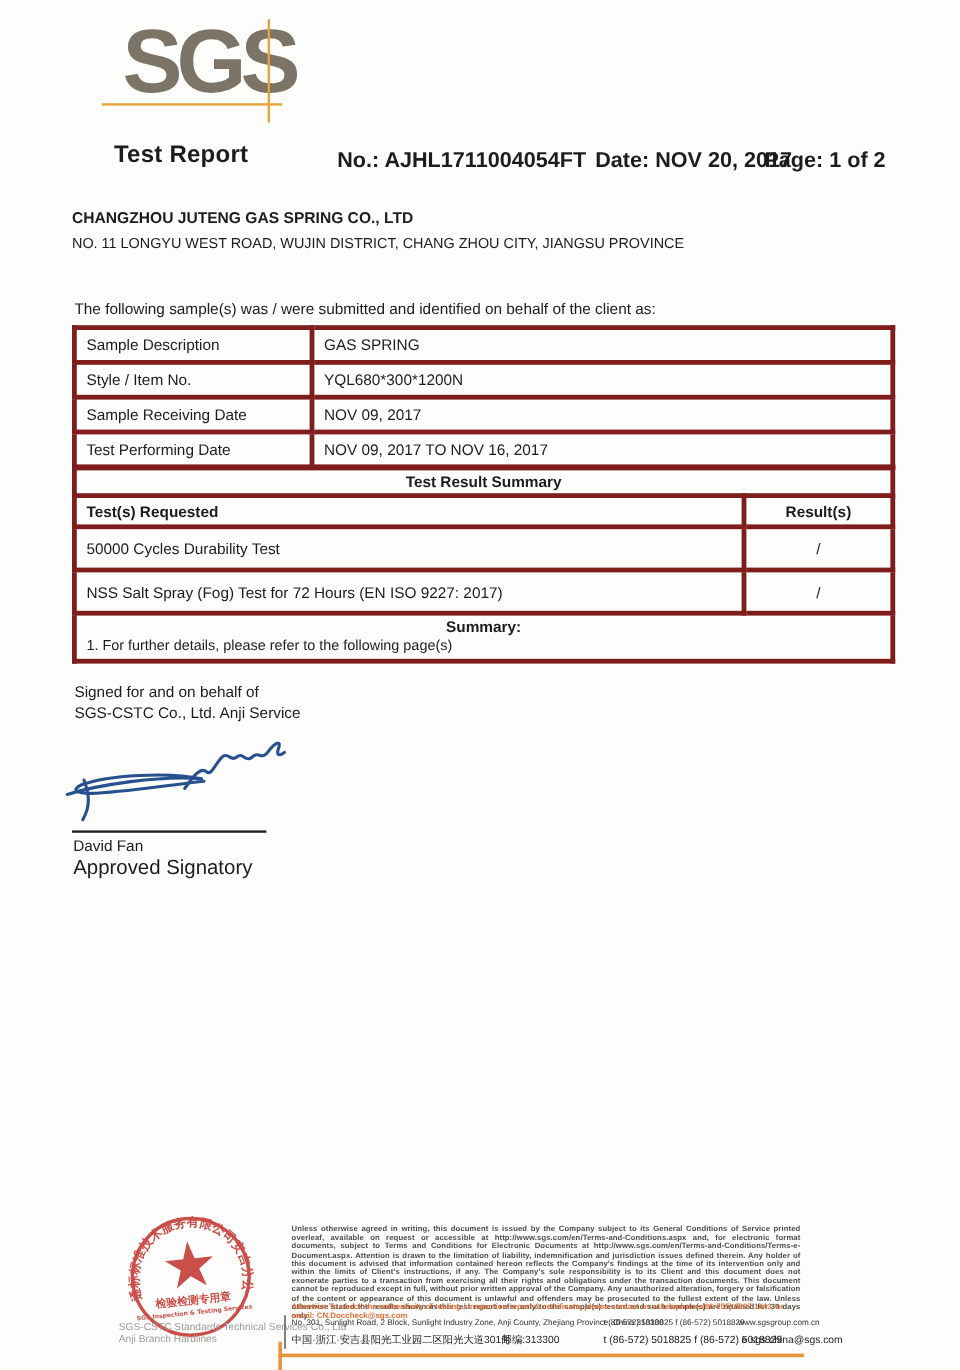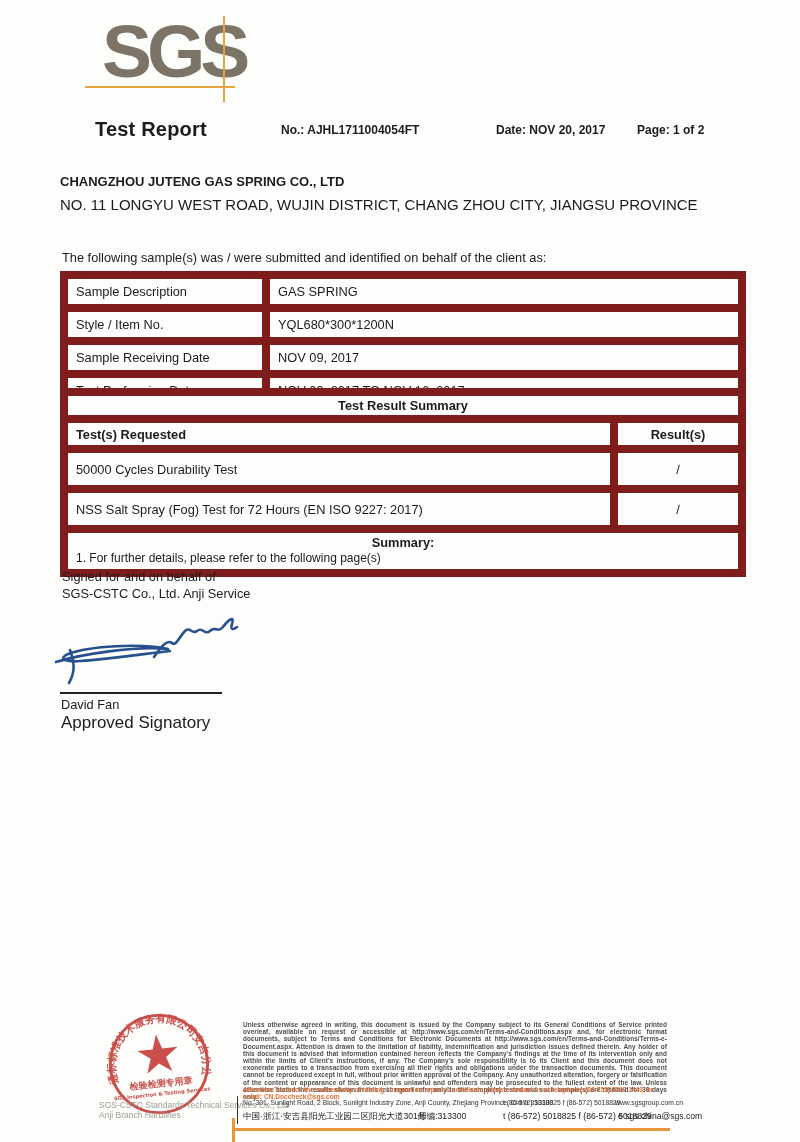--- a/index.html
+++ b/index.html
@@ -15,33 +15,33 @@
   
   .logo-text{
     position:absolute;left:102px;top:14px;
     font-size:75px;font-weight:bold;letter-spacing:-5px;
     color:#7b7467;line-height:1;
   }
   .logo-hline{position:absolute;left:85px;top:86px;width:150px;height:2px;background:#e8a33d;}
   .logo-vline{position:absolute;left:223px;top:16px;width:2px;height:86px;background:#e8a33d;}
   
   .title{position:absolute;left:95px;top:118px;font-size:20px;font-weight:bold;letter-spacing:.2px;}
-  .hmeta{position:absolute;top:123px;font-size:12px;font-weight:bold;white-space:nowrap;}
+  .hmeta{position:absolute;top:123px;font-size:18px;font-weight:bold;white-space:nowrap;}
   .hno{left:281px;} .hdate{left:496px;} .hpage{left:637px;}
   
   .client-name{position:absolute;left:60px;top:174px;font-size:13px;font-weight:bold;white-space:nowrap;}
-  .client-addr{position:absolute;left:60px;top:196px;font-size:15px;white-space:nowrap;}
+  .client-addr{position:absolute;left:60px;top:196px;font-size:12px;white-space:nowrap;}
   .intro{position:absolute;left:62px;top:250px;font-size:12.8px;white-space:nowrap;}
   
   table{border-collapse:collapse;}
   .tbl{position:absolute;left:60px;width:686px;}
   .tbl1{top:271px;}
   .tbl2{top:388px;}
   .tbl td,.tbl th{
-    border:8px solid #7f1d1d;
+    border:4px solid #7f1d1d;
     font-size:12.8px;
     padding:3px 8px;
     text-align:left;
     vertical-align:middle;
     background:#fdfdfb;
   }
   .tbl1 td{height:19px;}
   .t1-label{width:178px;}
   .tbl2 .tr-title td{font-weight:bold;text-align:center;height:15px;padding:2px;}
   .tbl2 .tr-head td{font-weight:bold;height:16px;}

